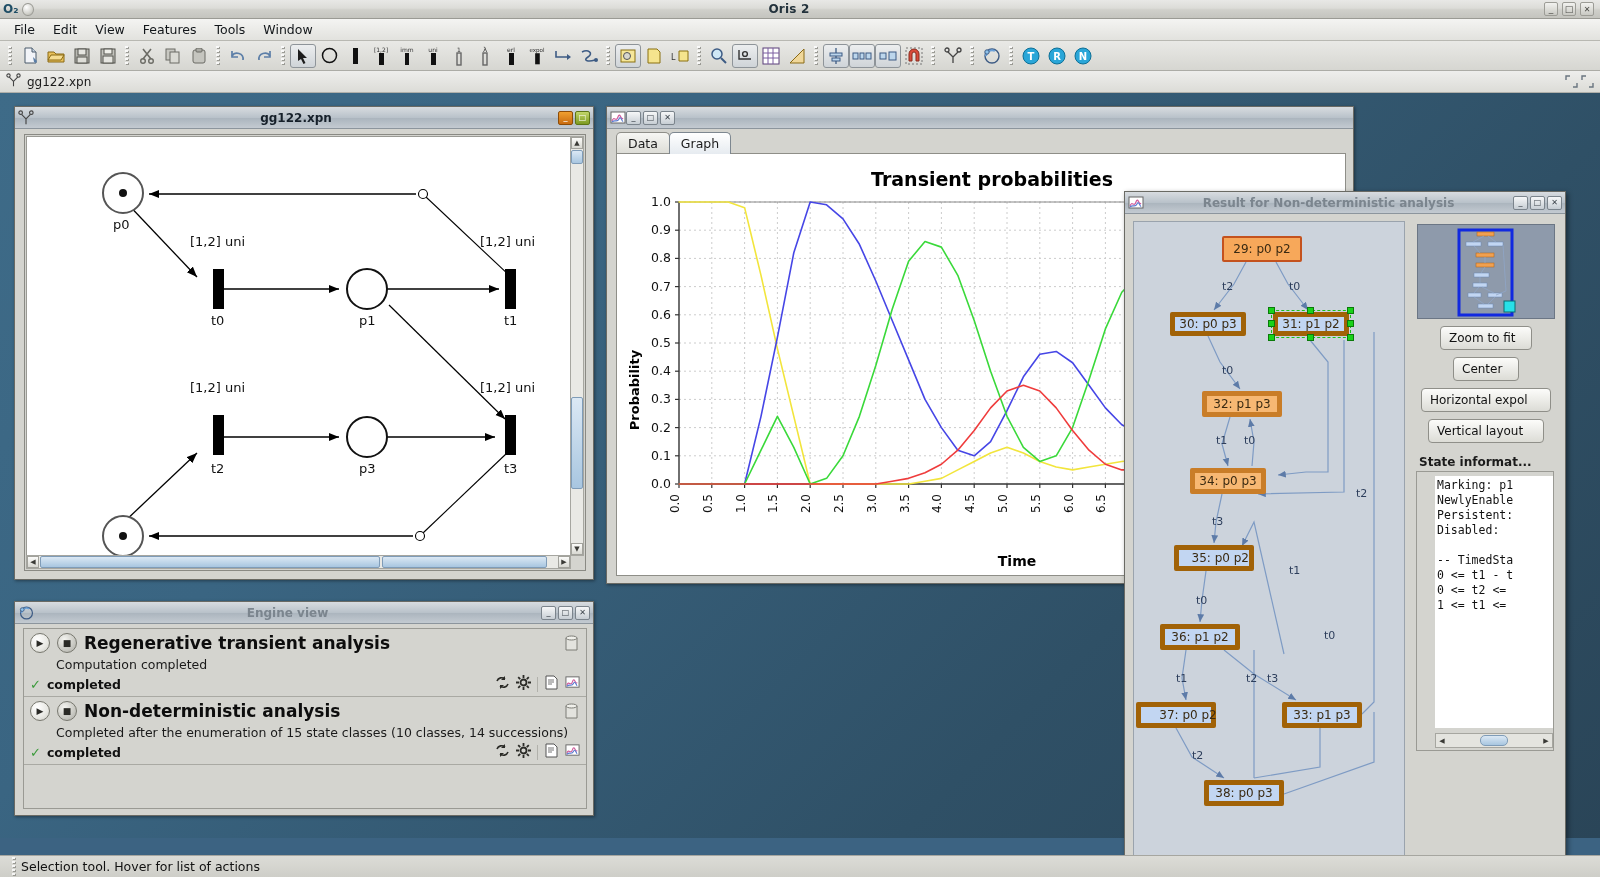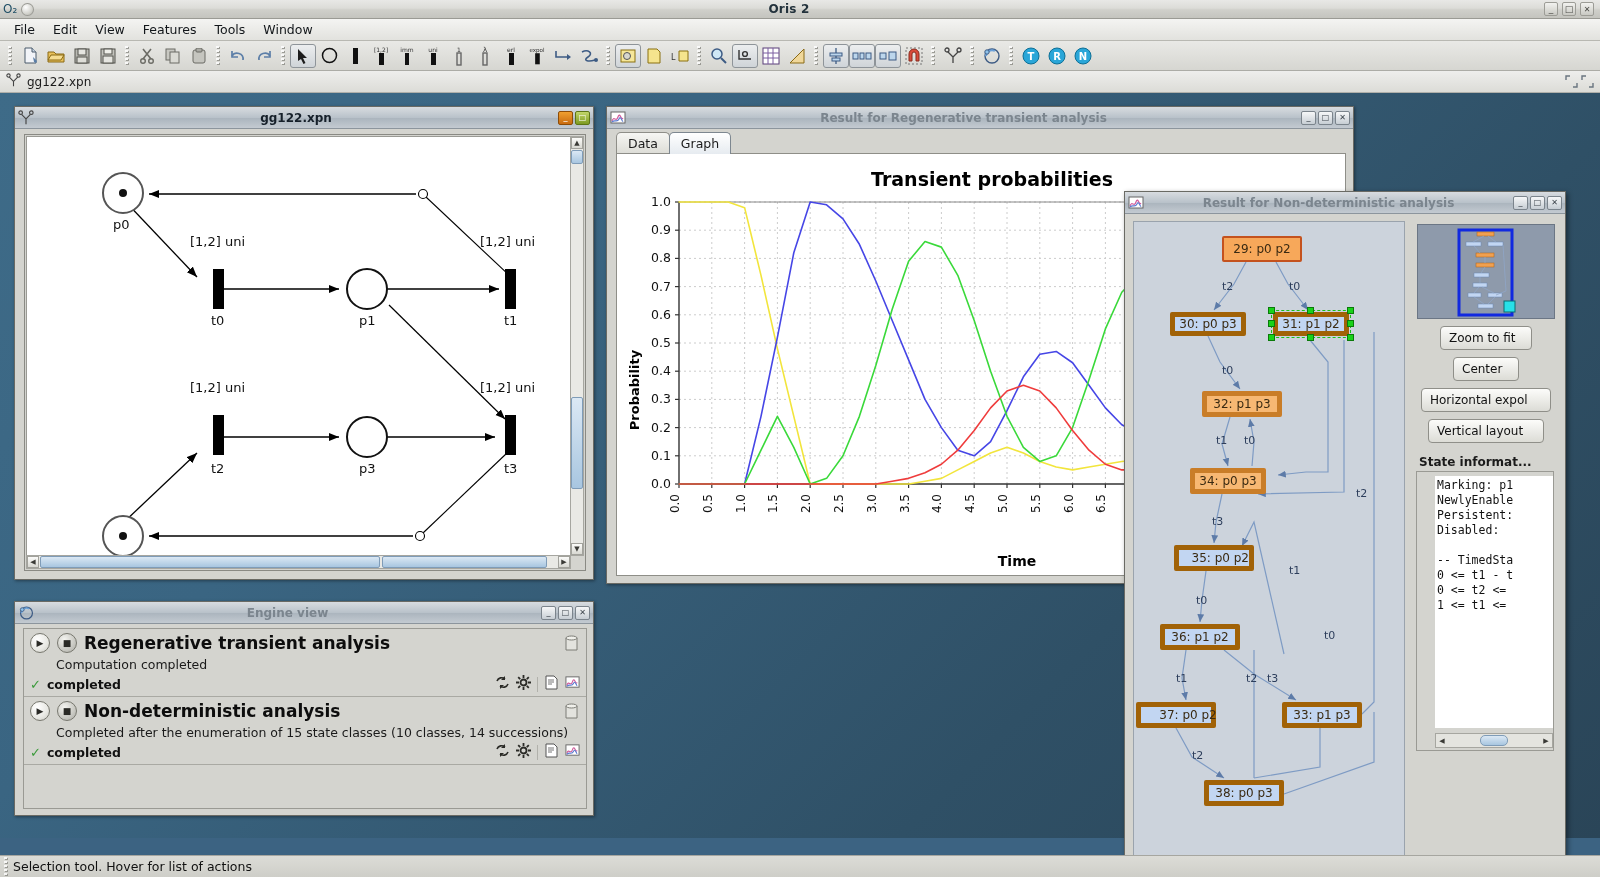--- a/index.html
+++ b/index.html
@@ -17,21 +17,21 @@
     position:absolute; left:0; top:0; width:1600px; height:19px;
     background:linear-gradient(to bottom,#e8e8e6 0%,#dcdcd8 45%,#cfcfca 55%,#c4c4be 100%);
     border-bottom:1px solid #9a9a94;
     display:flex; align-items:center;
   }
   #titlebar .apptitle{
     flex:1; text-align:center; font-weight:bold; font-size:12px; color:#23323c;
     letter-spacing:.2px;
   }
   .tb-left{ width:34px; display:flex; align-items:center; padding-left:3px; gap:4px;}
-  .o2logo{ font-size:12px; font-weight:normal; color:#1f4e66; font-family:"DejaVu Sans",sans-serif;}
+  .o2logo{ font-size:12px; font-weight:bold; color:#1f4e66; font-family:"DejaVu Sans",sans-serif;}
   .tb-dot{ width:13px;height:13px;border-radius:50%;
     background:radial-gradient(circle at 35% 30%,#fff,#cfcfc9 65%,#a8a8a2);
     border:1px solid #9b9b95; }
   .tb-right{ display:flex; gap:4px; padding-right:6px;}
   .tb-btn{ width:14px;height:14px;border-radius:2px;
     background:linear-gradient(to bottom,#f2f2ef,#c9c9c3);
     border:1px solid #9c9c96; position:relative; }
   .tb-btn::after{position:absolute;inset:0;display:flex;align-items:center;justify-content:center;
      font-size:9px;color:#4a4a46;}
   .tb-min::after{content:"_"; line-height:6px;}
@@ -153,21 +153,21 @@
   .eng-title{font-size:17px;font-weight:bold;color:#0d0d0d;flex:1;}
   .trash{width:15px;height:17px;}
   .eng-sub{font-size:12.5px;color:#1a1a1a;margin:4px 0 3px 26px;}
   .eng-foot{display:flex;align-items:center;gap:6px;}
   .eng-status{font-weight:bold;font-size:12.5px;color:#111;flex:1;}
   .checkm{color:#3a9a3a;font-size:13px;font-weight:bold;}
 
   
   #statusbar{position:absolute;left:0;bottom:0;width:1600px;height:22px;
     background:linear-gradient(to bottom,#dcdcd7,#cecec8);border-top:1px solid #a6a6a0;
-    display:flex;align-items:center;padding-left:0;font-size:12.5px;color:#111;}
+    display:flex;align-items:center;padding-left:8px;font-size:12.5px;color:#111;}
 
   
   .pn-label{position:absolute;font-size:13px;fill:#000;}
   .nd-node{position:absolute;border:5px solid #a16207;border-radius:2px;
      display:flex;align-items:center;justify-content:center;
      font-size:12px;color:#3a2a12;white-space:nowrap;}
   .nd-node.blue{background:#c2d6f2;}
   .nd-node.orange{background:#f7b873;border-color:#c97d28;}
   .nd-node.root{background:#f7a85a;border:2px solid #c4521e;}
   .nd-sel{position:absolute;border:1px dashed #19c019;}
@@ -554,21 +554,20 @@
 
   <div class="win" id="chartwin">
     <div class="win-tb">
       <span class="win-icon">
         <svg width="16" height="16" viewBox="0 0 16 16">
             <rect x="1" y="2" width="14" height="11" fill="#fff" stroke="#666"></rect>
             <path d="M2 11c2-6 4 2 6-4s3 4 5 1" stroke="#d05a9a" stroke-width="1.2" fill="none"></path>
             <path d="M2 12c3-3 5 1 7-3s3 3 4 2" stroke="#5a7ad0" stroke-width="1.2" fill="none"></path>
           </svg>
       </span>
-      <span class="wt">Result for Regenerative transient analysis</span>
       <span class="wbtns">
         <span class="wb">_</span>
         <span class="wb">□</span>
         <span class="wb">✕</span>
       </span>
     </div>
     <div class="tabstrip">
       <div class="tab">Data</div>
       <div class="tab active">Graph</div>
     </div>

